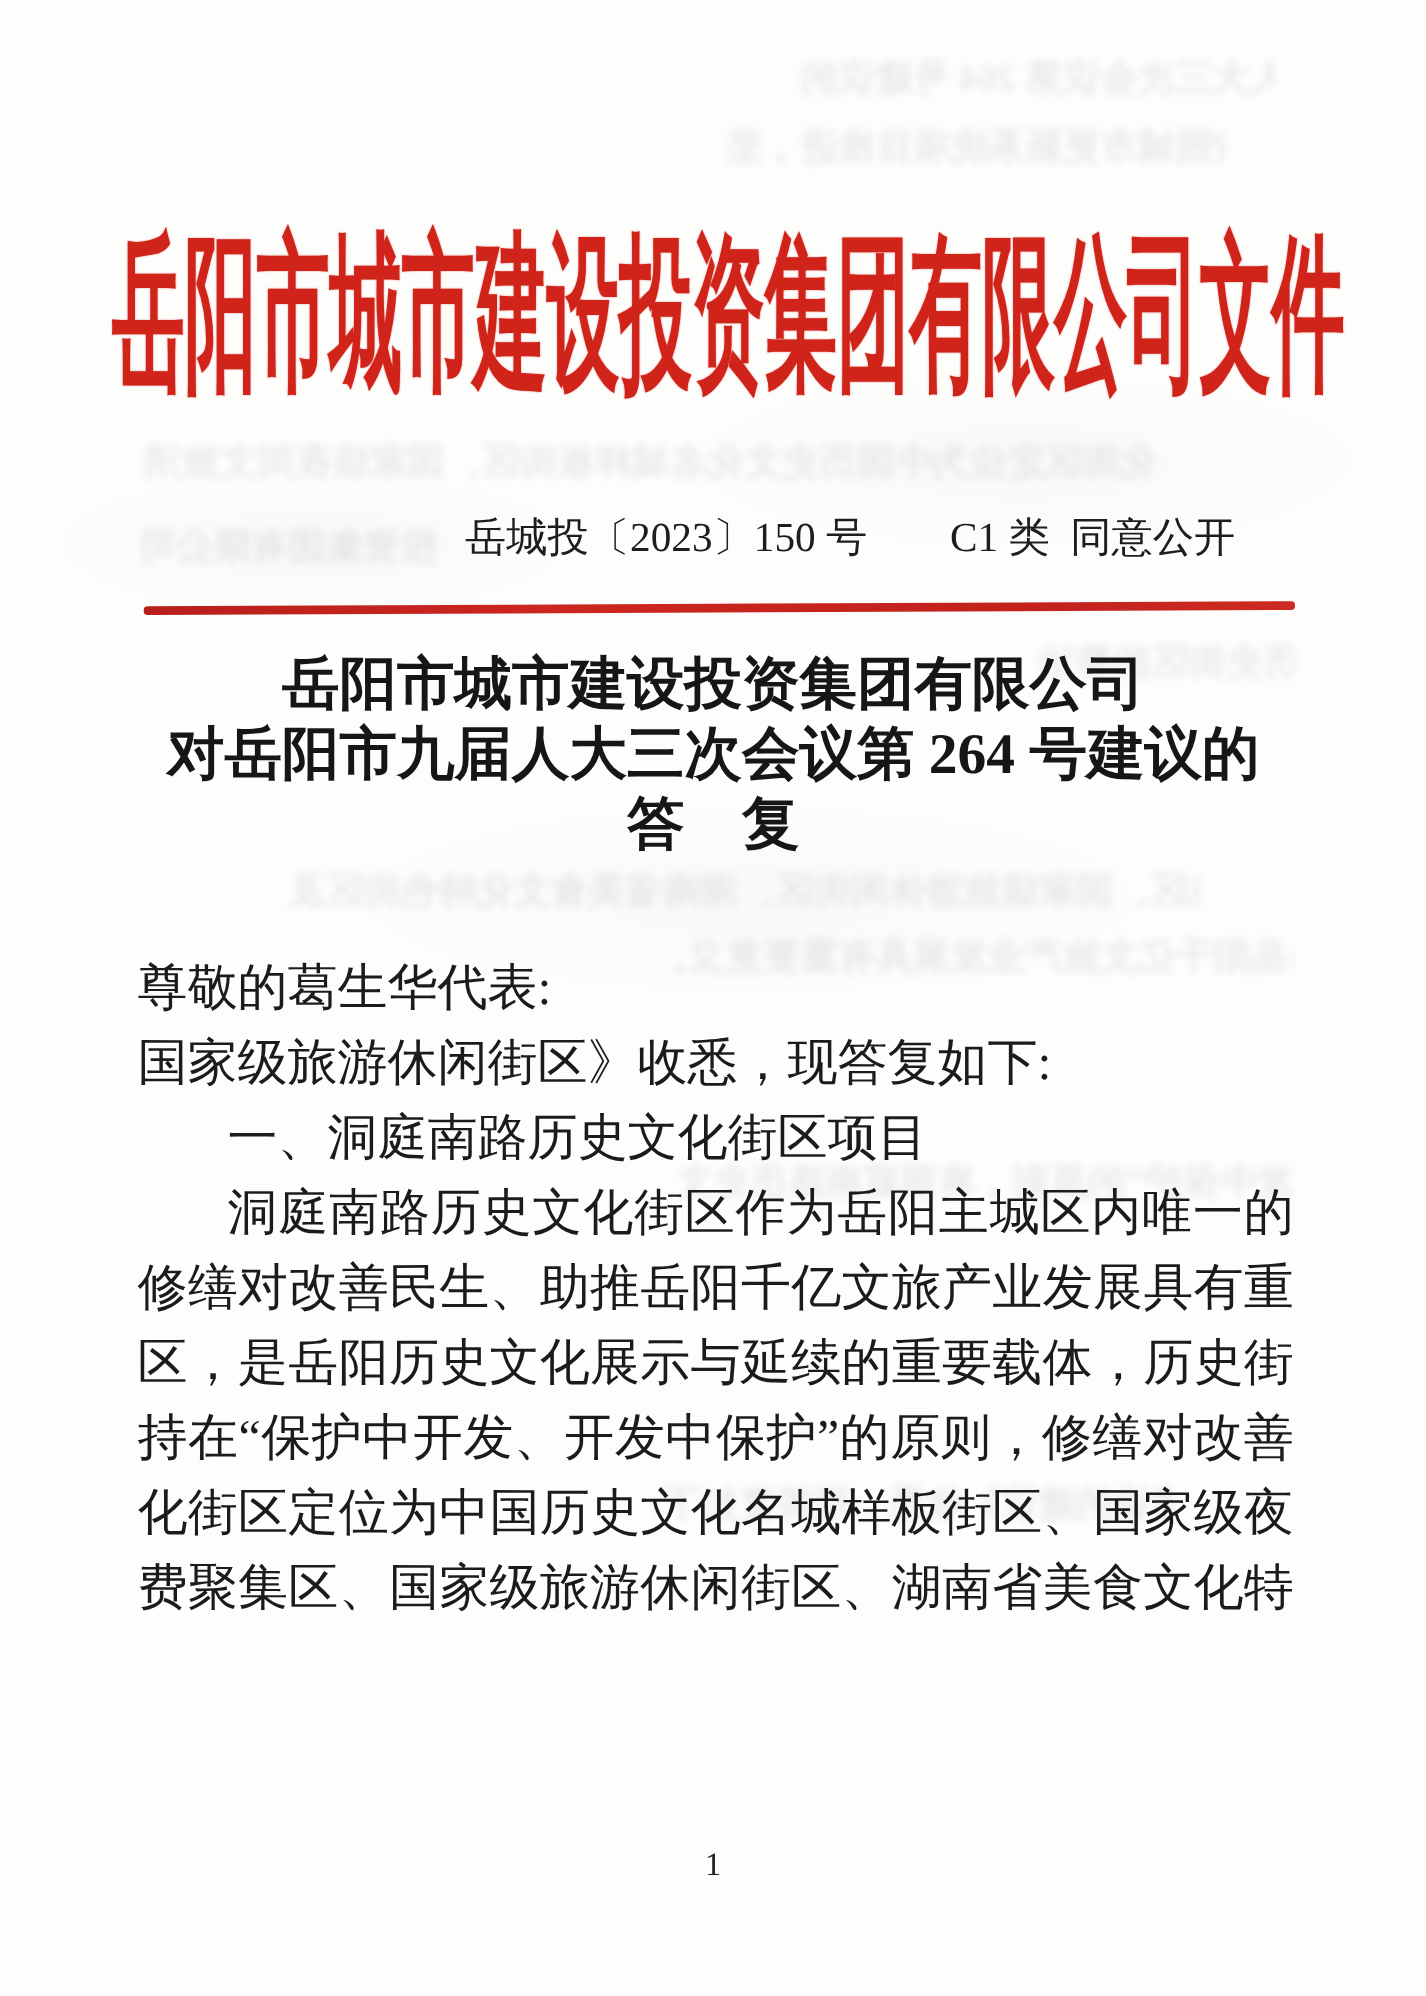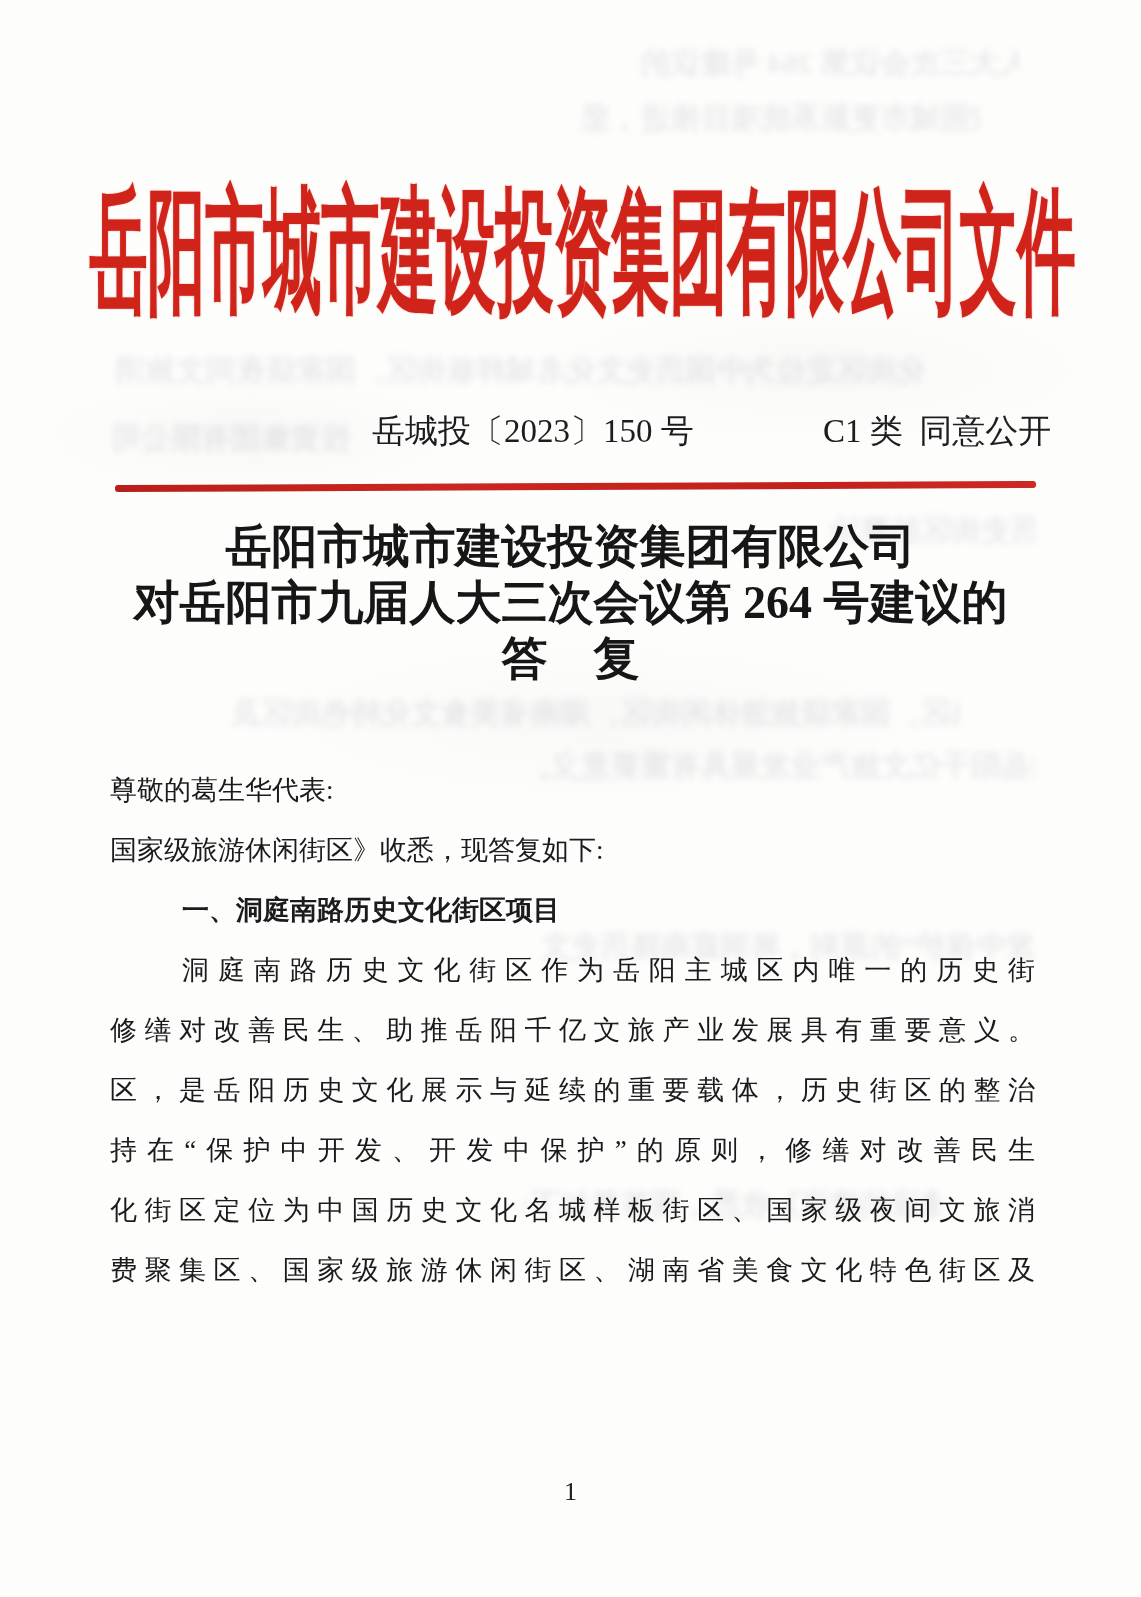--- a/index.html
+++ b/index.html
@@ -49,21 +49,21 @@
   .doc-line {
     position: absolute;
     top: 408px;
     left: 0;
     width: 100%;
     height: 46px;
     font-size: 33px;
     line-height: 46px;
   }
   .doc-number   { position: absolute; left: 372px; white-space: pre; }
-  .doc-class    { position: absolute; left: 823px; white-space: pre; }
+  .doc-class    { position: absolute; left: 760px; white-space: pre; }
 
   
   .red-rule {
     position: absolute;
     top: 483px;
     left: 115px;
     width: 921px;
     height: 7px;
     background: linear-gradient(90deg, #b81f1a, #cc2620 35%, #c2211c 75%, #cd2a22);
     border-radius: 3px;
@@ -86,39 +86,39 @@
     line-height: 56px;
     white-space: pre;
   }
 
   
   .body-text {
     position: absolute;
     top: 760px;
     left: 110px;
     width: 925px;
-    font-size: 27px;
+    font-size: 40px;
     color: #1b1b1d;
   }
   .b-line {
     height: 60px;
     line-height: 60px;
     white-space: nowrap;
     box-sizing: border-box;
   }
   .b-line.fill {
     white-space: normal;
     text-align: justify;
     text-align-last: justify;
     overflow: hidden;
   }
   .b-line.indent { padding-left: 72px; }
   .b-line.bold {
     font-family: "Liberation Sans", "DejaVu Sans", sans-serif;
-    font-weight: 700;
+    font-weight: 400;
   }
 
   
   .page-number {
     position: absolute;
     top: 1470px;
     left: 0;
     width: 100%;
     text-align: center;
     font-size: 26px;

